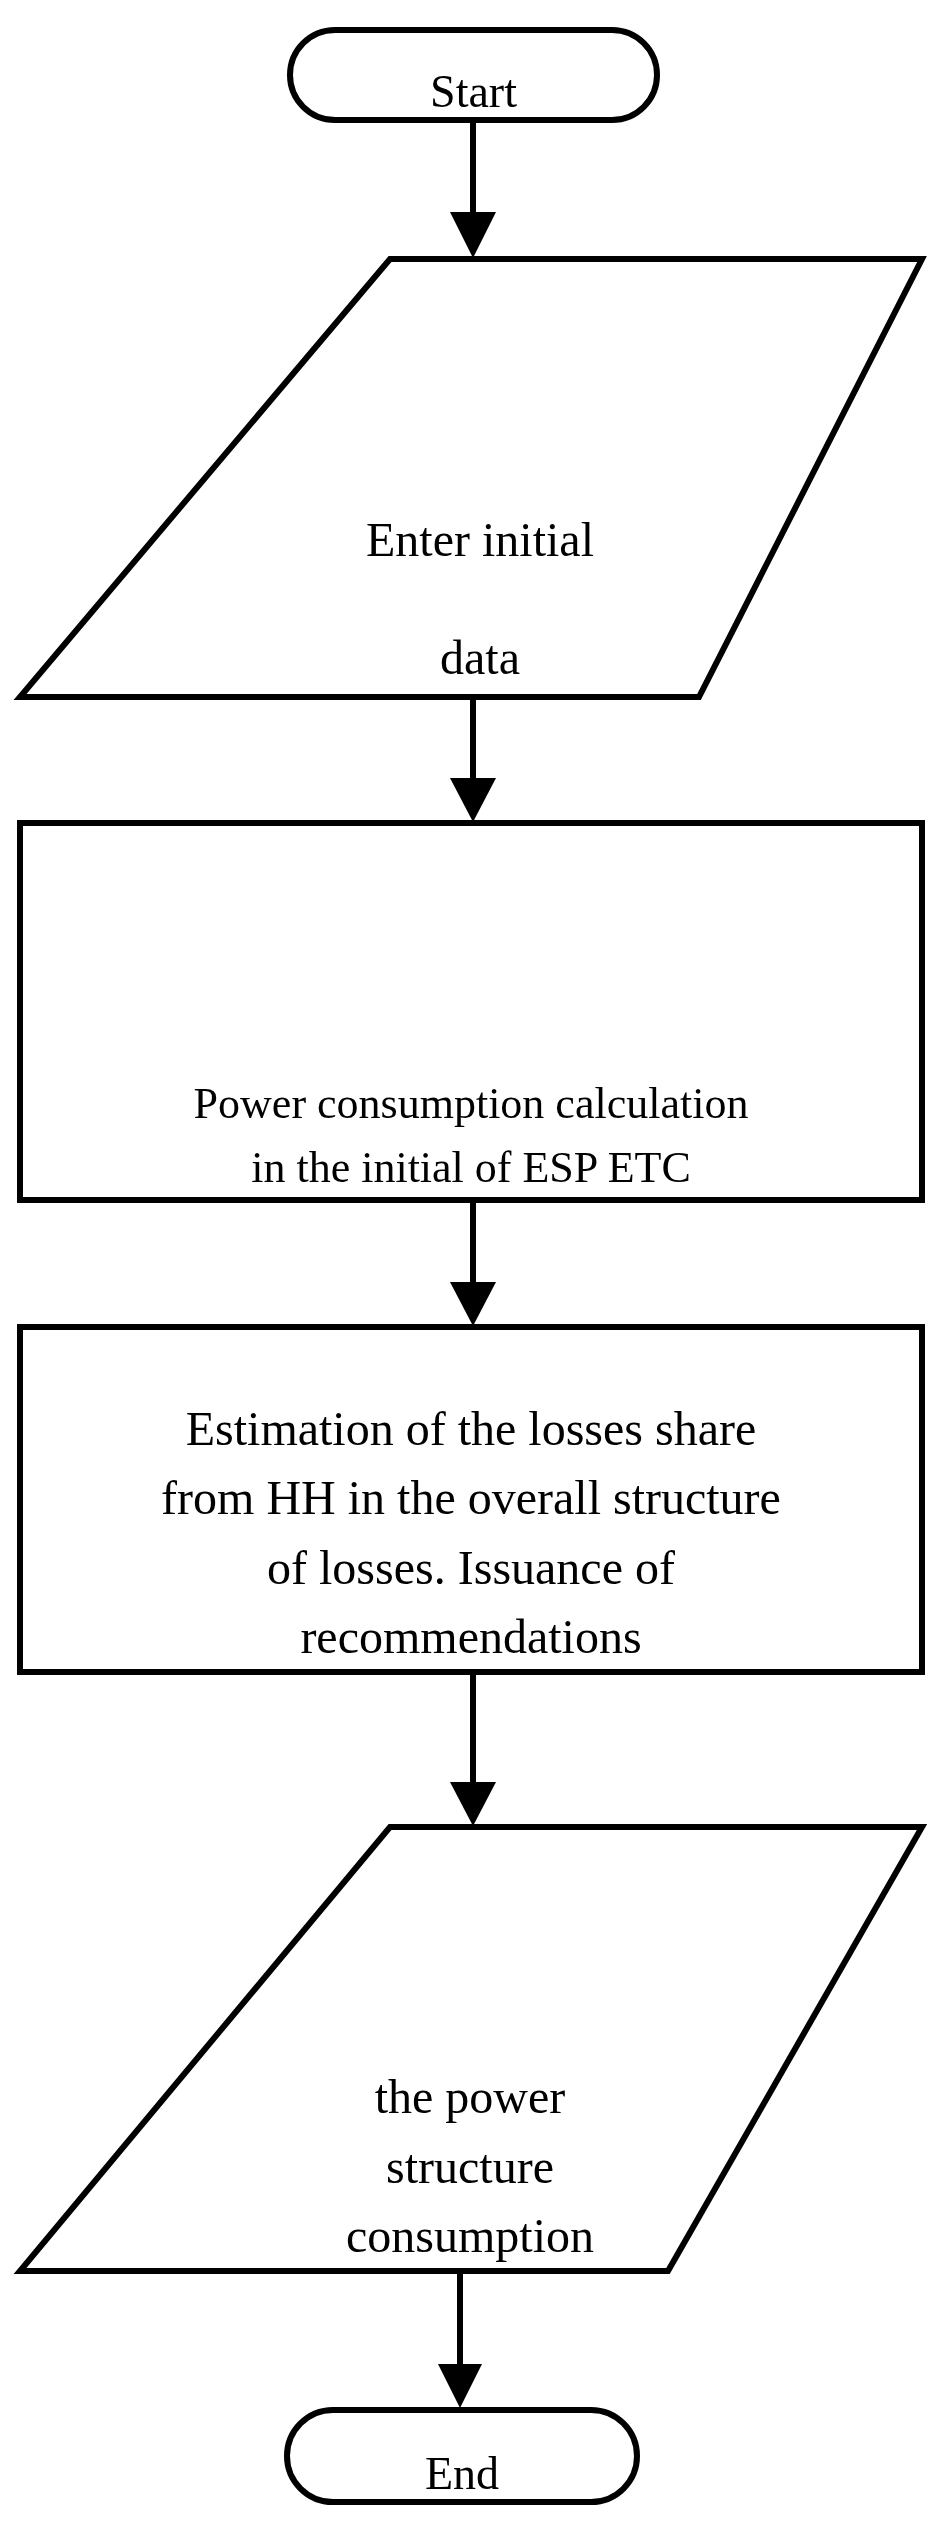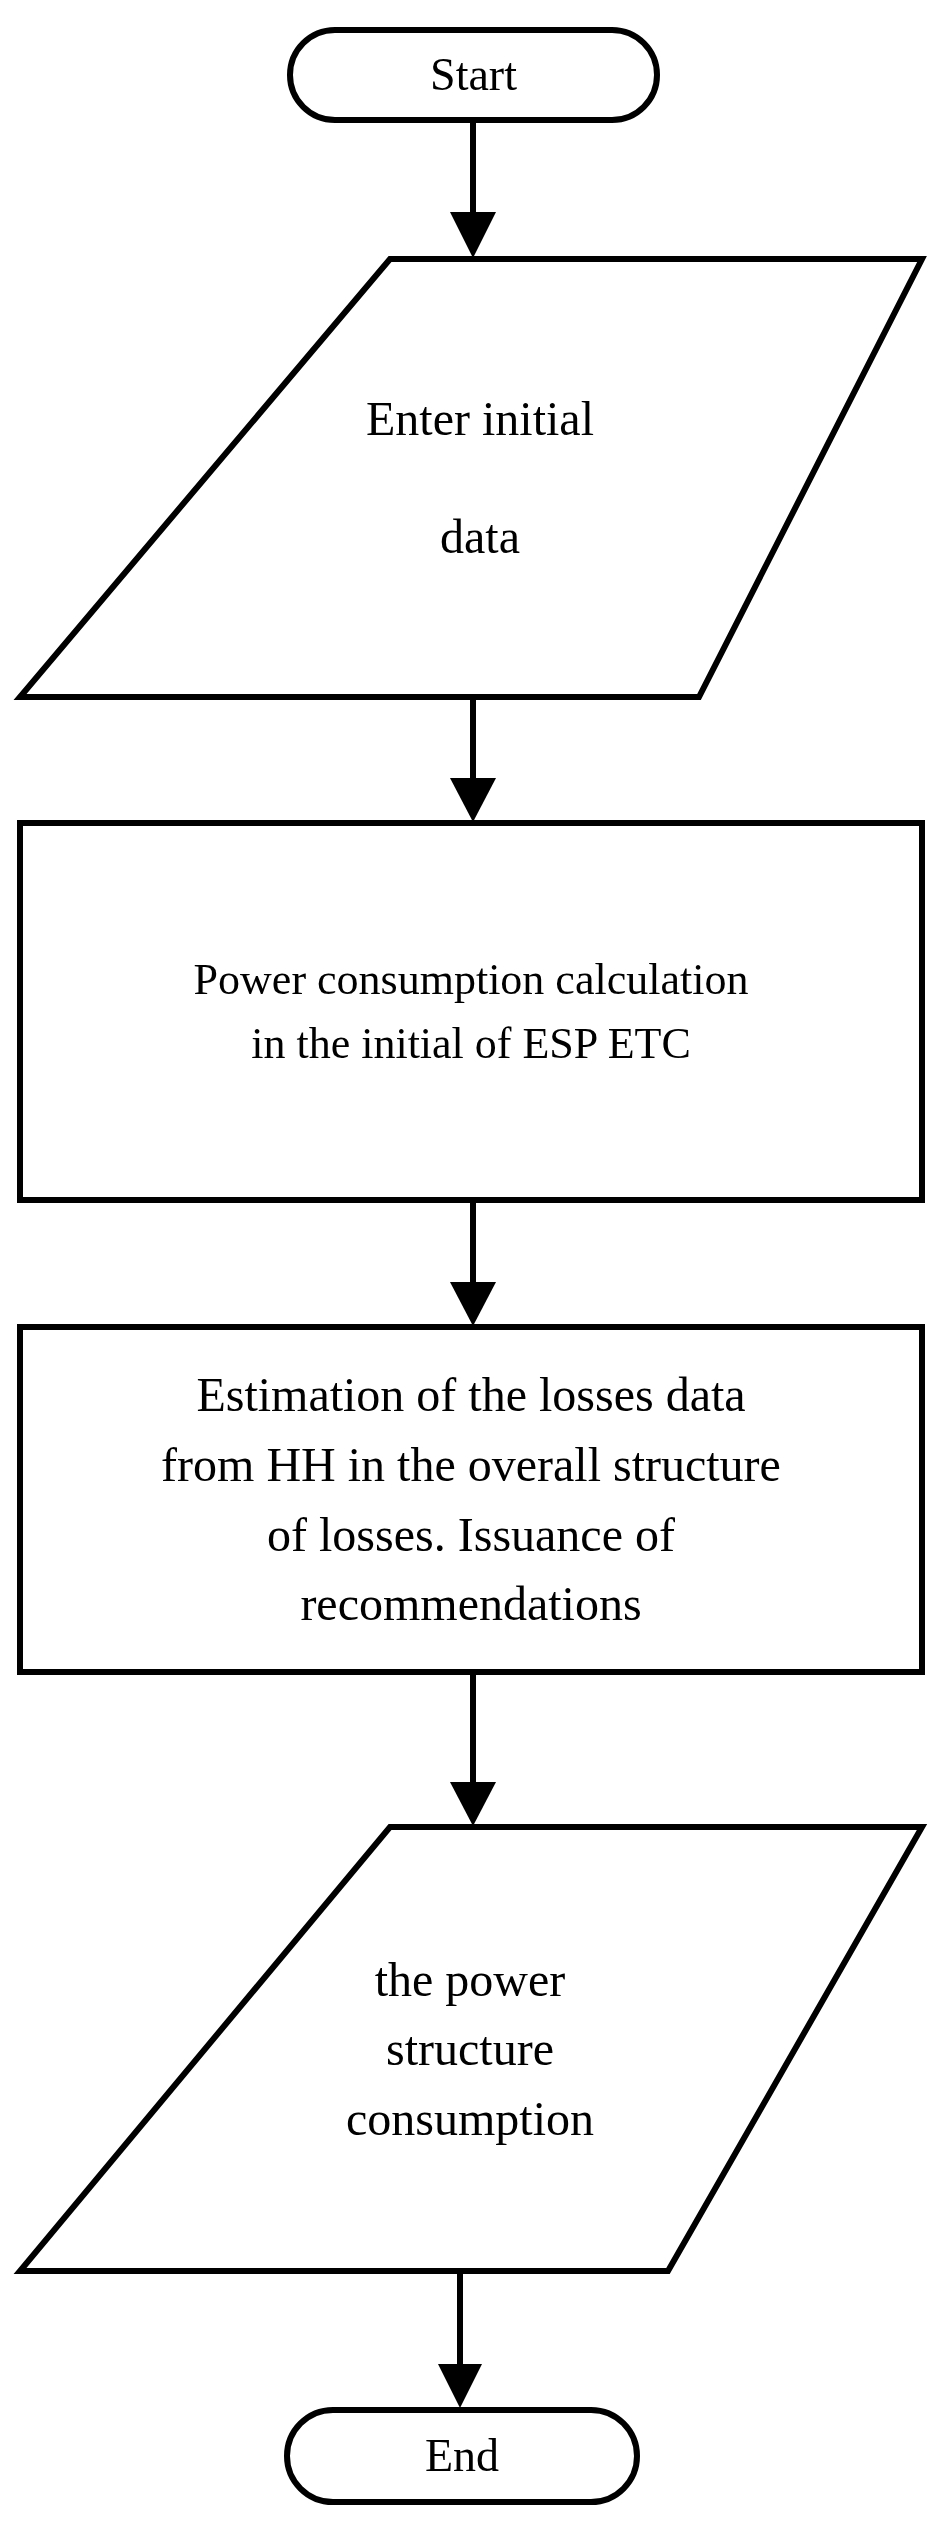--- a/index.html
+++ b/index.html
@@ -5,21 +5,21 @@
     html, body { margin: 0; padding: 0; background: #ffffff; }
     body { width: 947px; height: 2530px; position: relative; overflow: hidden; }
     #diagram { position: absolute; left: 0; top: 0; }
     .label {
       position: absolute;
       font-family: "Liberation Serif", "DejaVu Serif", serif;
       color: #000;
       text-align: center;
       display: flex;
       flex-direction: column;
-      justify-content: center;
+      justify-content: flex-end;
       align-items: center;
       line-height: 1.22;
     }
     .label span { display: block; white-space: nowrap; }
   </style>
 </head>
 <body>
 
 <svg id="diagram" width="947" height="2530" viewBox="0 0 947 2530" xmlns="http://www.w3.org/2000/svg">
   <defs>
@@ -73,21 +73,21 @@
   <span>Enter initial</span>
   <span>data</span>
 </div>
 
 <div class="label" style="left:20px; top:823px; width:902px; height:377px; font-size:44px; line-height:1.45;">
   <span>Power consumption calculation</span>
   <span>in the initial of ESP ETC</span>
 </div>
 
 <div class="label" style="left:20px; top:1327px; width:902px; height:345px; font-size:48px; line-height:1.45;">
-  <span>Estimation of the losses data</span>
+  <span>Estimation of the losses share</span>
   <span>from HH in the overall structure</span>
   <span>of losses. Issuance of</span>
   <span>recommendations</span>
 </div>
 
 <div class="label" style="left:210px; top:1827px; width:520px; height:444px; font-size:48px; line-height:1.45;">
   <span>the power</span>
   <span>structure</span>
   <span>consumption</span>
 </div>

